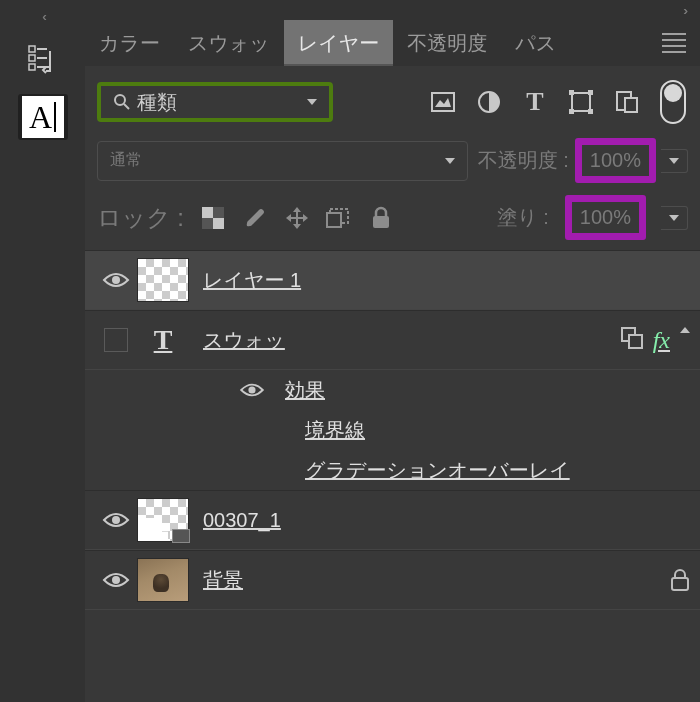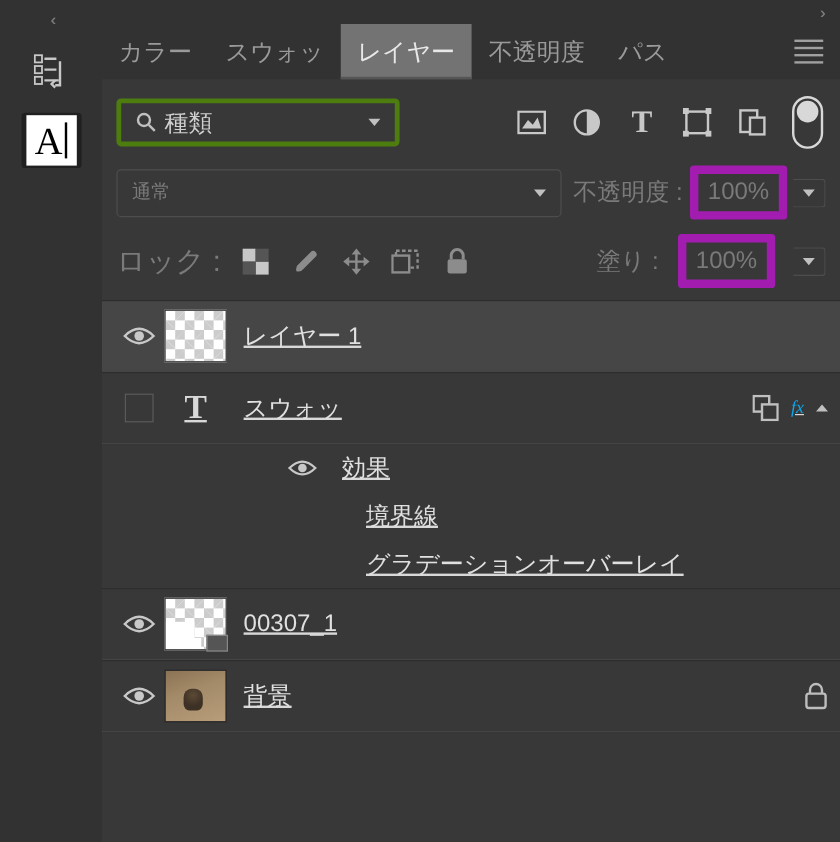--- a/index.html
+++ b/index.html
@@ -51,21 +51,21 @@
       background-size:16px 16px;
       background-position:0 0,0 8px,8px -8px,-8px 0;
       background-color:#fff; }
     .checker-sm { position:relative; }
     .checker-sm::before { content:""; position:absolute; left:0; bottom:0; width:60%; height:55%; background:#fff; clip-path:polygon(0 0,80% 0,80% 60%,100% 60%,100% 100%,0 100%); }
     .smartbadge { position:absolute; right:-2px; bottom:-2px; width:18px; height:14px; background:#555; border:1px solid #888; }
     .img-thumb { background:linear-gradient(160deg,#8a7355 0%,#a38a68 40%,#b89d7a 100%); position:relative; }
     .img-thumb::after { content:""; position:absolute; left:30%; top:35%; width:16px; height:18px; background:radial-gradient(circle at 50% 30%,#5c4a36 0%,#3d3024 60%); border-radius:40% 40% 30% 30%; }
     .lname { color:#e0e0e0; font-size:20px; flex:1; }
     .text-t { width:52px; display:flex; justify-content:center; font-family:"Times New Roman",serif; font-size:28px; font-weight:700; margin-right:14px; color:#d8d8d8;}
-    .fx-grp { display:flex; align-items:center; gap:10px; color:#0ea5e9; font-size:15px; }
+    .fx-grp { display:flex; align-items:flex-start; gap:10px; color:#86efac; font-size:24px; }
     .fx-grp .fx { font-style:italic; font-family:Georgia,serif; }
     .sub { padding-left:160px; min-height:40px; }
     .sub2 { padding-left:210px; min-height:40px; }
     .sub .vis, .sub2 .vis { position:absolute; left:150px; }
     .sub .vis { left:146px; }
     .layer.sub, .layer.sub2 { border-top:none; border-bottom:none; }
     .layer .eye-box { width:24px; height:24px; border:1px solid #5a5a5a; }
     .caret-dn { width:0; height:0; border-left:5px solid transparent; border-right:5px solid transparent; border-top:6px solid #c0c0c0; margin-left:auto; }
     .caret-up { width:0; height:0; border-left:5px solid transparent; border-right:5px solid transparent; border-bottom:6px solid #c0c0c0; }
     .fill-spacer { flex:1; }

